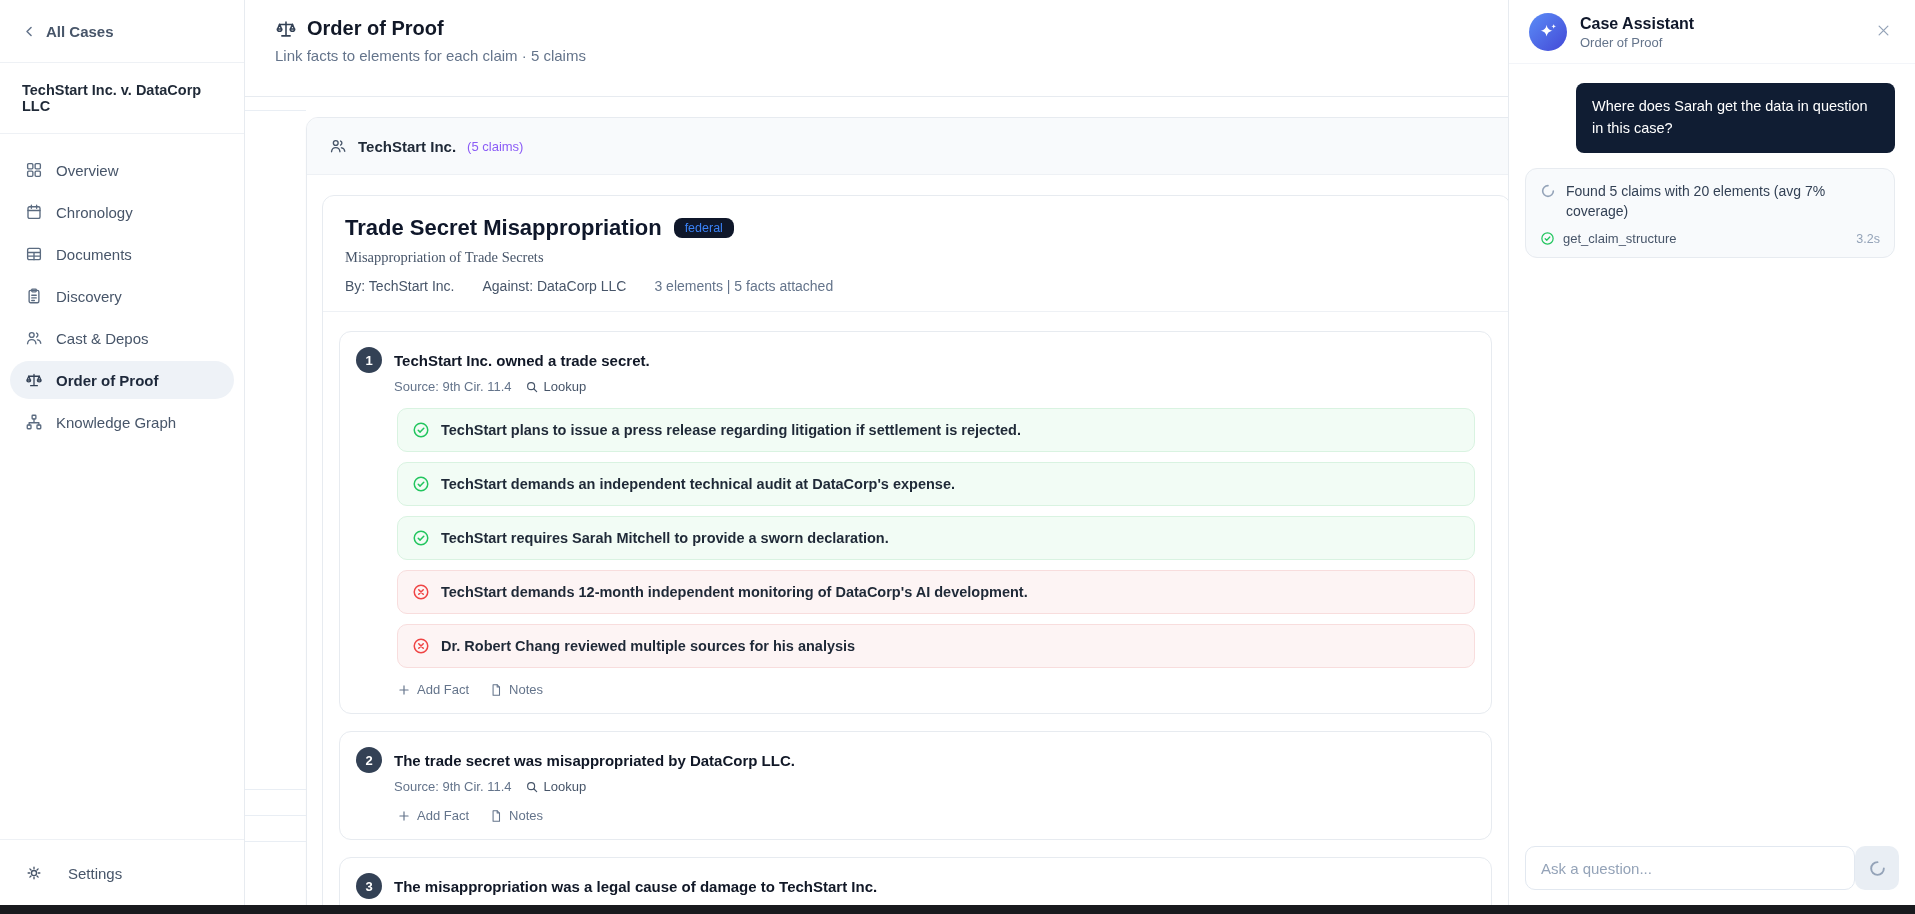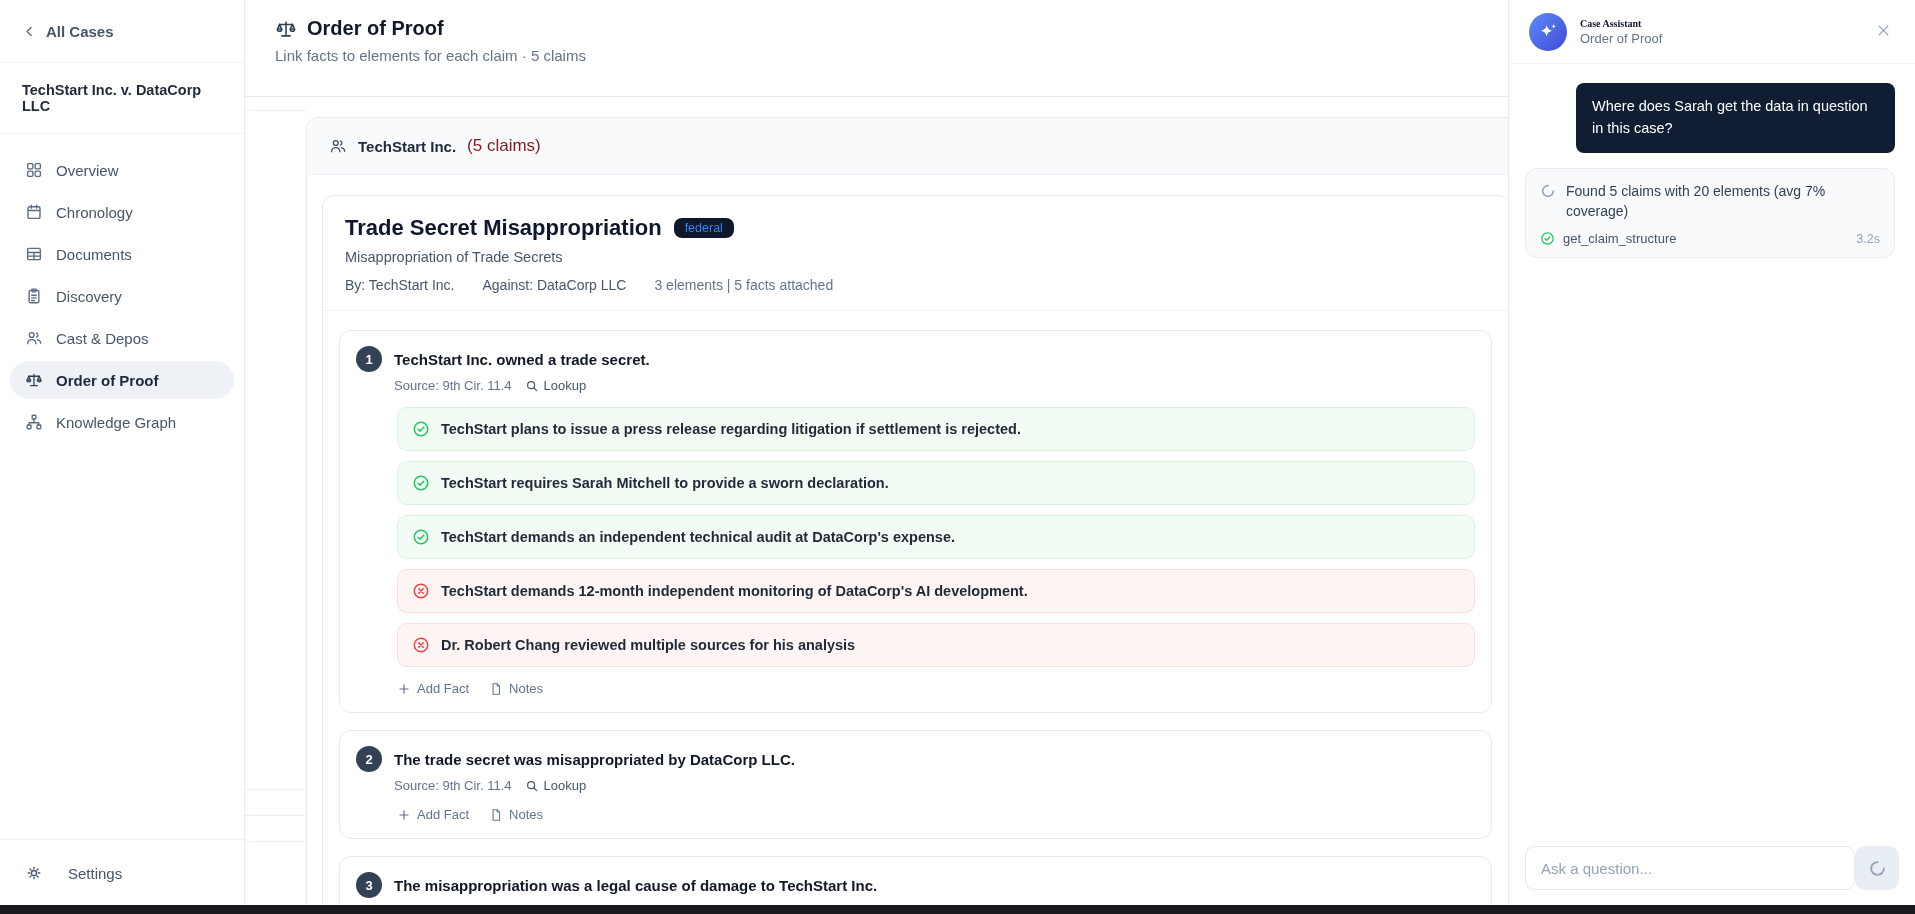--- a/index.html
+++ b/index.html
@@ -34,28 +34,28 @@
   .page-title .icon { width:22px; height:22px; color:#334155; }
   .page-sub { margin-top:7px; color:#64748b; font-size:15px; }
 
   .content { position:relative; flex:1; overflow:hidden; }
   .gutter-line { position:absolute; left:0; width:61px; border-top:1px solid #e9eef4; }
 
   .group-card { margin:20px -24px 0 61px; background:#fff; border:1px solid #e7ebf0; border-radius:12px; box-shadow:0 1px 2px rgba(15,23,42,.04); overflow:hidden; }
   .group-header { height:57px; background:#f8fafc; border-bottom:1px solid #eef1f5; display:flex; align-items:center; gap:11px; padding:0 22px; }
   .group-header .icon { color:#475569; }
   .group-party { font-size:15px; font-weight:700; color:#1f2937; }
-  .group-count { font-size:17px; color:#7f1d1d; }
+  .group-count { font-size:13px; color:#8b5cf6; }
 
   .claim-card { margin:20px 20px 24px 15px; border:1px solid #e7ebf0; border-radius:12px; background:#fff; }
   .claim-head { padding:19px 22px 17px; border-bottom:1px solid #eef1f5; }
   .claim-title-row { display:flex; align-items:center; gap:12px; }
   .claim-title { font-size:22px; font-weight:700; color:#0f172a; }
   .badge { background:#0f172a; color:var(--accent-blue,#3b82f6); font-size:12.5px; font-weight:500; padding:3px 11px; border-radius:8px; }
-  .claim-sub { margin-top:8px; font-size:14.5px; color:#475569; }
+  .claim-sub { margin-top:8px; font-size:14.5px; color:#475569;font-family:Liberation Serif, serif; }
   .claim-meta { margin-top:12px; display:flex; gap:28px; font-size:14px; color:#475569; }
   .claim-stats { color:#64748b; }
 
   .elements { padding:19px 18px 22px 16px; display:flex; flex-direction:column; gap:17px; }
   .element-card { border:1px solid #e7ebf0; border-radius:12px; padding:15px 16px 13px; background:#fff; }
   .el-row { display:flex; align-items:center; gap:12px; }
   .el-num { width:26px; height:26px; border-radius:50%; background:#334155; color:#fff; font-size:13px; font-weight:700; display:flex; align-items:center; justify-content:center; flex:none; }
   .el-title { font-size:15px; font-weight:700; color:#111827; }
   .el-source { margin:6px 0 0 38px; display:flex; align-items:center; gap:13px; font-size:13px; color:#64748b; }
   .lookup { display:flex; align-items:center; gap:5px; color:#475569; cursor:pointer; }
@@ -70,21 +70,21 @@
   .action { display:flex; align-items:center; gap:6px; cursor:pointer; }
 
   
   .assistant { width:407px; min-width:407px; background:#fff; border-left:1px solid #e7ebf0; display:flex; flex-direction:column; }
   .as-head { display:flex; align-items:center; gap:13px; padding:13px 20px 12px; border-bottom:1px solid #f3f5f9; }
   .avatar { position:relative; width:38px; height:38px; border-radius:50%; flex:none;
     background:linear-gradient(135deg, var(--avatar-blue-light,#5b8df7), var(--avatar-blue-dark,#4348d6));
     display:flex; align-items:center; justify-content:center; color:#fff; }
   .avatar .icon { width:22px; height:22px; }
   .as-titles { display:flex; flex-direction:column; gap:2px; }
-  .as-title { font-size:10px; font-weight:700; color:#0f172a;font-family:Liberation Serif, serif; }
+  .as-title { font-size:16px; font-weight:700; color:#0f172a; }
   .as-sub { font-size:13px; color:#64748b; }
   .as-close { margin-left:auto; cursor:pointer; padding:4px; }
   .as-close .icon { width:15px; height:15px; color:#94a3b8; }
 
   .as-body { flex:1; padding:19px 16px 0; overflow:hidden; }
   .bubble { margin-left:51px; margin-right:4px; background:var(--user-bubble,#101d33); color:#fff; border-radius:8px; padding:13px 16px; font-size:14.5px; line-height:1.5; }
   .tool-card { margin-top:15px; margin-right:4px; background:#f8fafc; border:1px solid #e7ebf0; border-radius:12px; padding:12px 14px 11px; }
   .tool-row1 { display:flex; gap:10px; font-size:14px; color:#334155; line-height:1.45; }
   .tool-row1 .icon { width:16px; height:16px; color:#94a3b8; margin-top:2px; }
   .tool-row2 { display:flex; align-items:center; gap:8px; margin-top:10px; font-size:13px; color:#475569; }
@@ -273,30 +273,30 @@
                     </span>
                     <span>TechStart plans to issue a press release regarding litigation if settlement is rejected.</span>
                   </div>
                   <div class="fact pass">
                     <span class="icon">
                       <svg viewBox="0 0 24 24" fill="none" stroke="currentColor" stroke-linecap="round" stroke-linejoin="round" stroke-width="2">
                         <circle cx="12" cy="12" r="9"></circle>
                         <path d="M8.3 12.3l2.5 2.5 4.9-5.2"></path>
                       </svg>
                     </span>
-                    <span>TechStart requires Sarah Mitchell to provide a sworn declaration.</span>
+                    <span>TechStart demands an independent technical audit at DataCorp's expense.</span>
                   </div>
                   <div class="fact pass">
                     <span class="icon">
                       <svg viewBox="0 0 24 24" fill="none" stroke="currentColor" stroke-linecap="round" stroke-linejoin="round" stroke-width="2">
                         <circle cx="12" cy="12" r="9"></circle>
                         <path d="M8.3 12.3l2.5 2.5 4.9-5.2"></path>
                       </svg>
                     </span>
-                    <span>TechStart demands an independent technical audit at DataCorp's expense.</span>
+                    <span>TechStart requires Sarah Mitchell to provide a sworn declaration.</span>
                   </div>
                   <div class="fact fail">
                     <span class="icon">
                       <svg viewBox="0 0 24 24" fill="none" stroke="currentColor" stroke-linecap="round" stroke-linejoin="round" stroke-width="2">
                         <circle cx="12" cy="12" r="9"></circle>
                         <path d="M9 9l6 6M15 9l-6 6"></path>
                       </svg>
                     </span>
                     <span>TechStart demands 12-month independent monitoring of DataCorp's AI development.</span>
                   </div>

